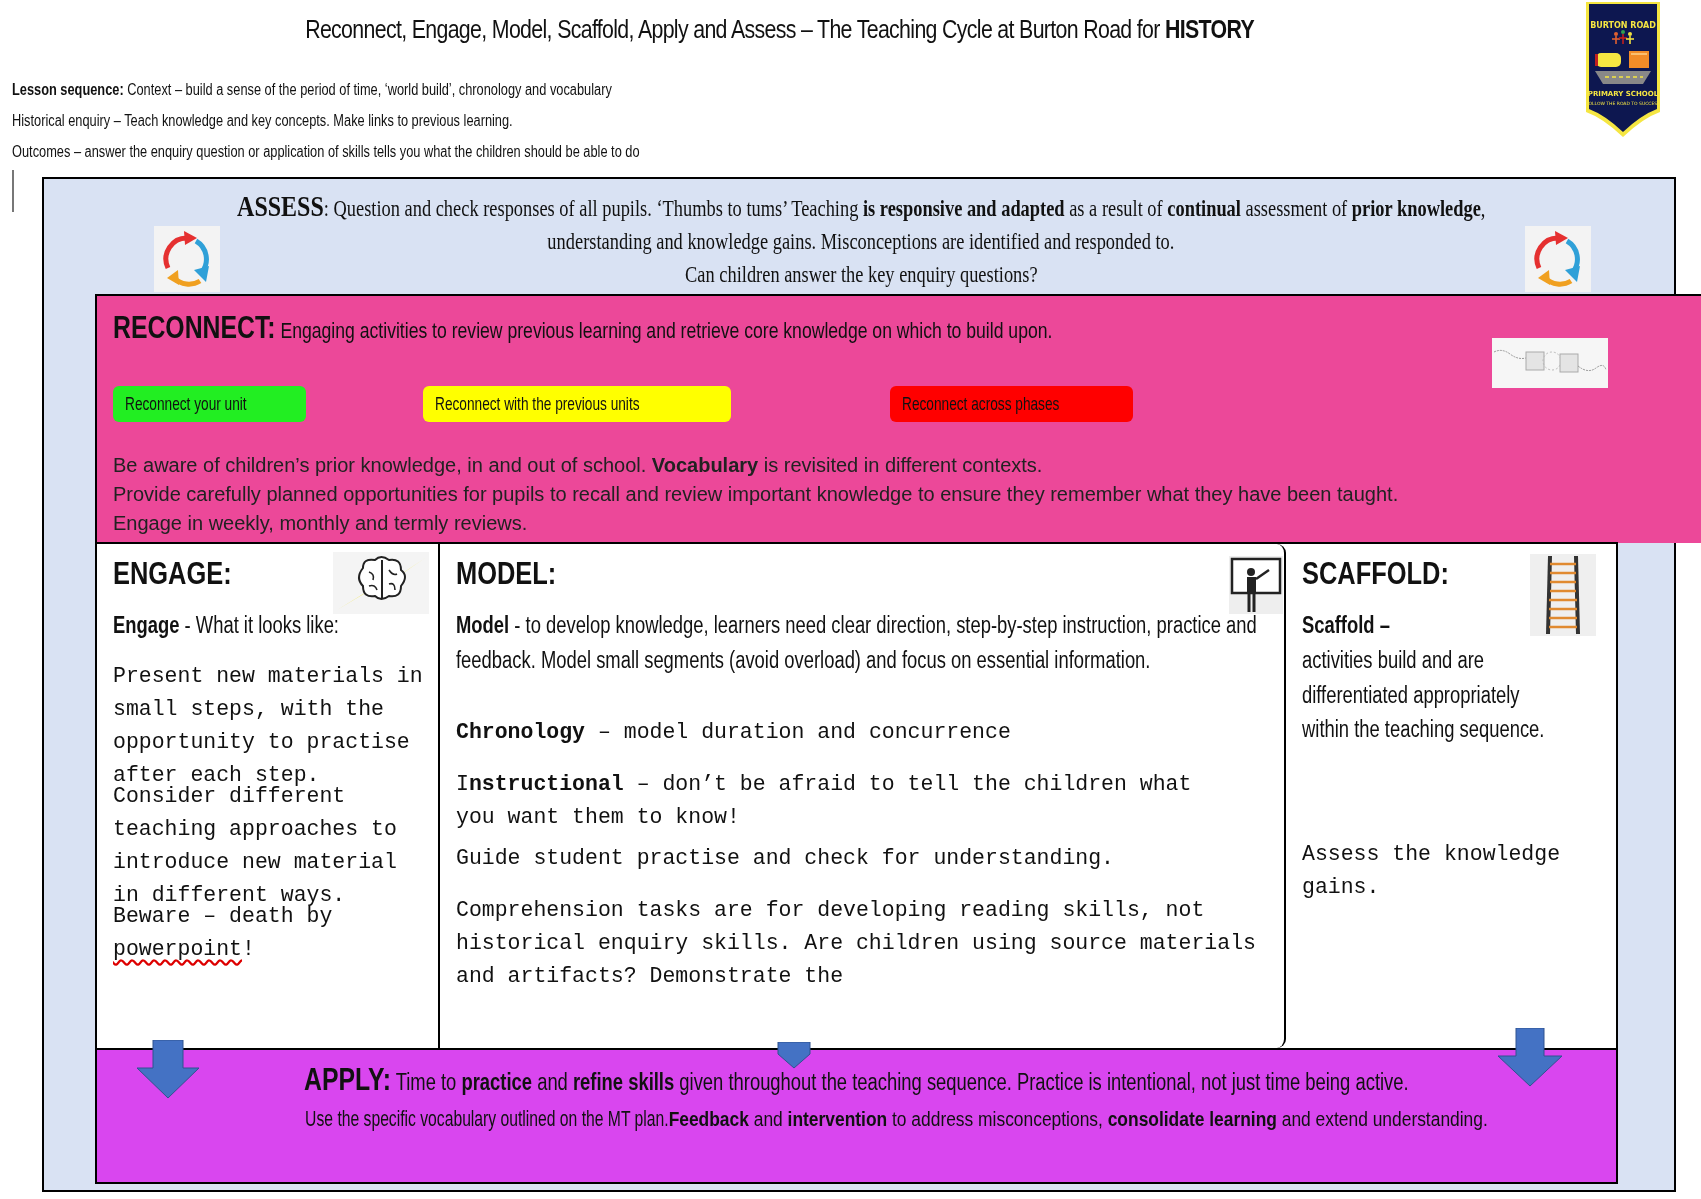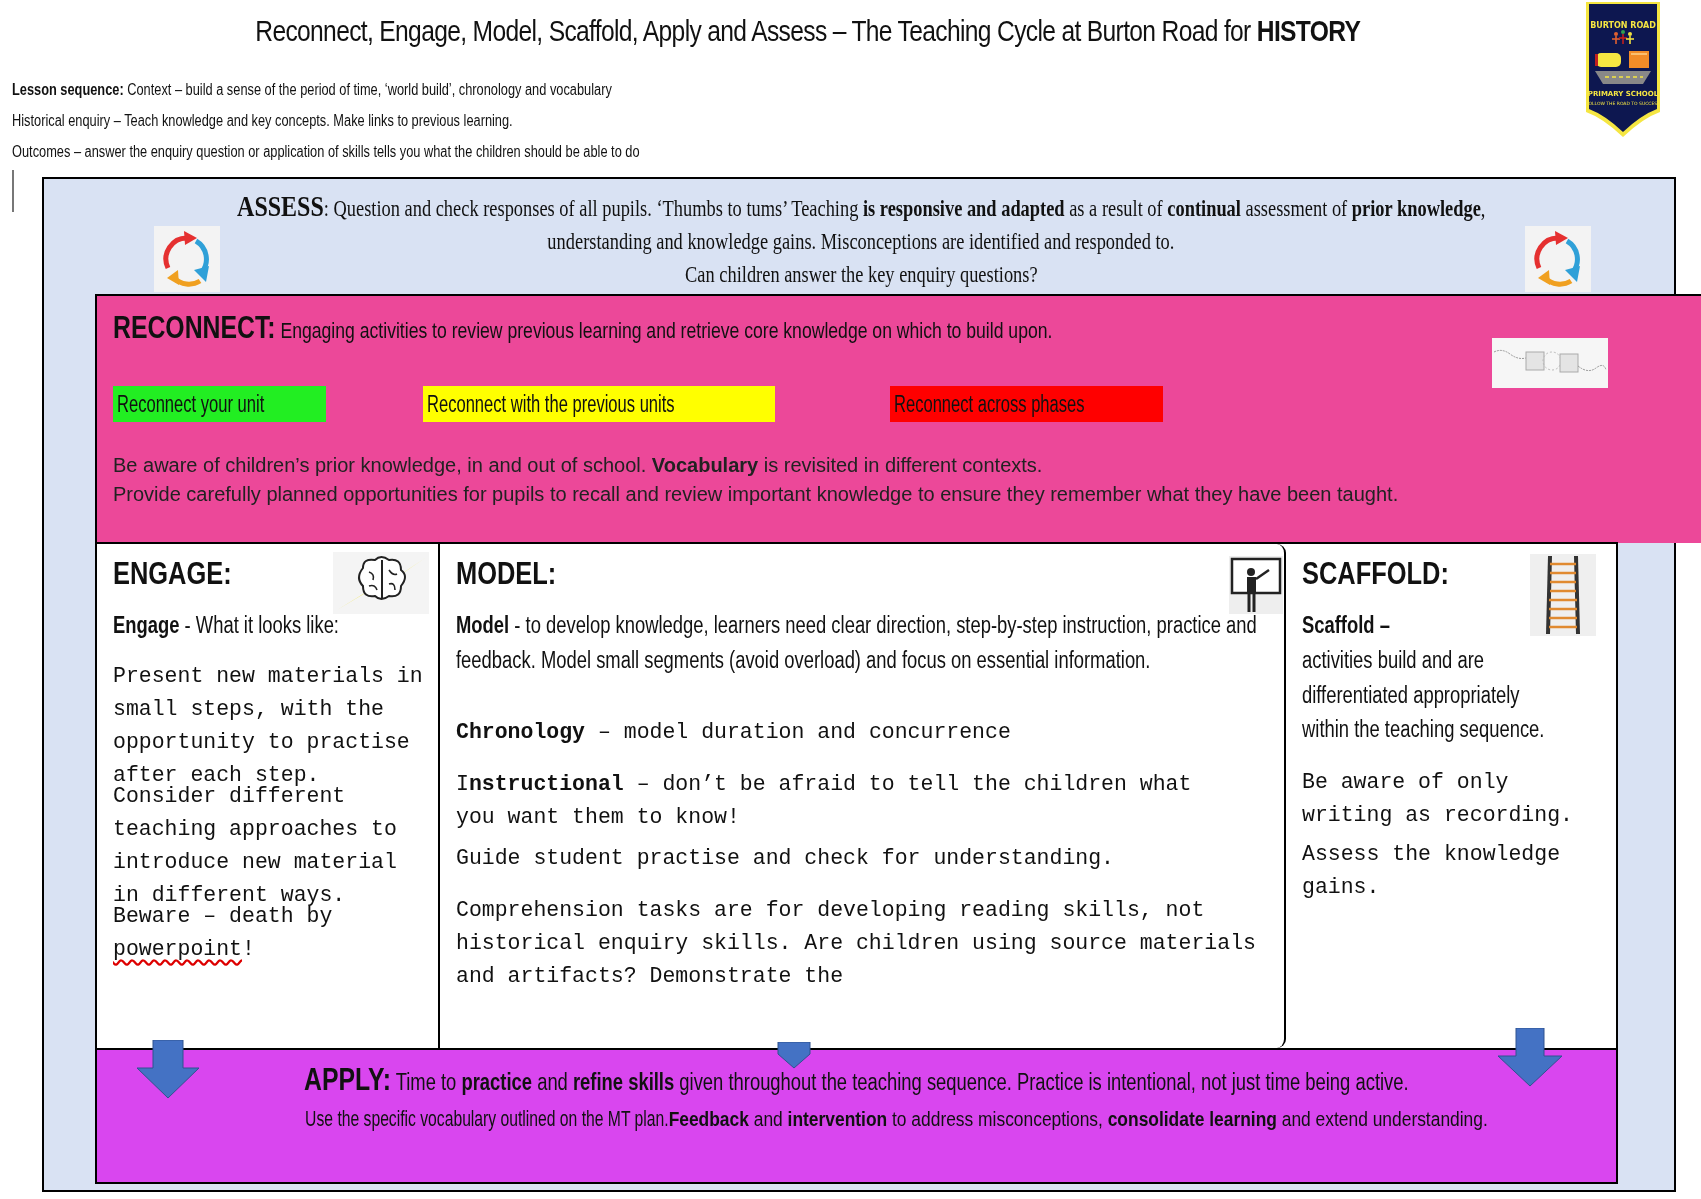--- a/index.html
+++ b/index.html
@@ -1,21 +1,21 @@
 <!DOCTYPE html>
 <html><head>
 <meta charset="utf-8">
 <style>
   html, body { margin:0; padding:0; background:#ffffff; }
   body { width:1701px; height:1199px; position:relative; overflow:hidden; color:#111; }
   .calibri { font-family: "Liberation Sans", sans-serif; }
   b, .b { font-weight:700; }
 
   #title { position:absolute; top:14px; left:0; width:1560px; text-align:center;
-    font-family:"Liberation Sans Narrow","Liberation Sans",sans-serif; font-size:30px; letter-spacing:-0.8px;margin-left:28px; }
+    font-family:"Liberation Sans Narrow","Liberation Sans",sans-serif; font-size:26px; letter-spacing:-0.8px; }
   #title .inner { display:inline-block; transform:scaleX(0.82); transform-origin:center; white-space:nowrap; }
 
   #lesson { position:absolute; top:74px; left:12px; font-family:"Liberation Sans",sans-serif; font-size:16px; line-height:31px; }
   #lesson .line { white-space:nowrap; transform:scaleX(0.8); transform-origin:left center; }
 
   #logo { position:absolute; top:0; left:1583px; width:80px; height:140px; }
 
   #cursor-mark { position:absolute; left:12px; top:170px; width:2px; height:42px; background:#777; }
 
   #assess-box { position:absolute; left:42px; top:177px; width:1634px; height:1015px;
@@ -27,21 +27,21 @@
   #assess-text .big { font-size:30px; font-weight:700; }
 
   .cycle-icon { position:absolute; width:66px; height:66px; background:#f3f3f3; }
 
   #reconnect-box { position:absolute; left:95px; top:294px; width:1625px; height:249px;
     background:#ec4899; border:2px solid #000; box-sizing:border-box; border-bottom:none; }
   #reconnect-head { position:absolute; left:16px; top:14px; white-space:nowrap;
     font-family:"Liberation Sans",sans-serif; font-size:22px; transform:scaleX(0.8); transform-origin:left center; }
   #reconnect-head .big { font-size:31px; font-weight:700; }
   .tag { position:absolute; top:90px; height:36px; line-height:36px; font-family:"Liberation Sans",sans-serif;
-    font-size:23px; padding:0 4px; white-space:nowrap; }
+    font-size:19px; padding:0 12px; white-space:nowrap;border-radius:6px; }
   .tag span { display:inline-block; transform:scaleX(0.72); transform-origin:left center; }
   #reconnect-body { position:absolute; left:16px; top:155px; font-family:"Liberation Sans",sans-serif;
     font-size:20px; line-height:29px; color:#222; }
   #puzzle { position:absolute; left:1395px; top:42px; width:116px; height:50px; background:#f6f6f6; }
 
   #grid { position:absolute; left:95px; top:542px; width:1523px; height:508px; background:#fff;
     border:2px solid #000; box-sizing:border-box; }
   .col { position:absolute; top:0; height:504px; box-sizing:border-box; }
   #col-engage { left:0; width:343px; border-right:2px solid #000; }
   #col-model { left:343px; width:846px; border-right:2px solid #000;border-radius:9px; }
@@ -150,20 +150,21 @@
       <rect x="34" y="14" width="18" height="18" fill="#e4e4e4" stroke="#aaa"></rect>
       <circle cx="60" cy="23" r="9" fill="none" stroke="#bbb" stroke-dasharray="2 2"></circle>
       <rect x="68" y="16" width="18" height="18" fill="#e4e4e4" stroke="#aaa"></rect>
       <path d="M86,28 Q96,36 104,30 T114,32" fill="none" stroke="#999" stroke-width="1" stroke-dasharray="2 1"></path>
     </svg>
   </div>
 
   <div id="reconnect-body">
     <div><span>Be aware of children’s prior knowledge, in and out of school. </span><b>Vocabulary</b><span> is revisited in different contexts.</span></div>
     <div>Provide carefully planned opportunities for pupils to recall and review important knowledge to ensure they remember what they have been taught.</div>
+    <div>Engage in weekly, monthly and termly reviews.</div>
   </div>
 </div>
 
 <div id="grid">
 
   <div class="col" id="col-engage">
     <div class="col-title">ENGAGE:</div>
     <div style="position:absolute; left:236px; top:8px; width:96px; height:62px; background:#f4f4f4;">
       <svg width="96" height="62" viewBox="0 0 96 62">
         <path d="M4,58 L40,36 L36,44 L92,6 L60,28 L64,22 Z" fill="#f0e020"></path>
@@ -214,21 +215,20 @@
             <line x1="19" y1="55" x2="47" y2="55"></line>
           <line x1="19" y1="64" x2="47" y2="64"></line>
             <line x1="19" y1="73" x2="47" y2="73"></line>
         </g>
       </svg>
     </div>
     <div class="para sub-cond" style="top:64px;"><span class="sc"><b>Scaffold –</b></span></div>
     <div class="para sub-cond" style="top:99px;"><span class="sc">activities build and are</span></div>
     <div class="para sub-cond" style="top:134px;"><span class="sc">differentiated appropriately</span></div>
     <div class="para sub-cond" style="top:168px;"><span class="sc">within the teaching sequence.</span></div>
-    <div class="para calib" style="top:222px; width:300px;">Be aware of only writing as recording.</div>
     <div class="para calib" style="top:294px; width:310px;">Assess the knowledge gains.</div>
   </div>
 </div>
 
 <div id="apply-box">
   <div id="apply-line1"><span class="sc"><span class="big">APPLY:</span><span id="apply-parts1"><span>  Time to </span><b>practice</b><span> and </span><b>refine skills</b><span> given throughout the teaching sequence. Practice is intentional, not just time being active.</span></span></span></div>
   <div id="apply-line2"><span class="sc"><span class="narrow">Use the specific vocabulary outlined on the MT plan. </span><span id="apply-parts2" class="calibri"><b>Feedback</b><span> and </span><b>intervention</b><span> to address misconceptions, </span><b>consolidate learning</b><span> and extend understanding.</span></span></span></div>
 </div>
 
 <svg class="arrow" style="left:135px; top:1040px;" width="66" height="60" viewBox="0 0 66 60">

